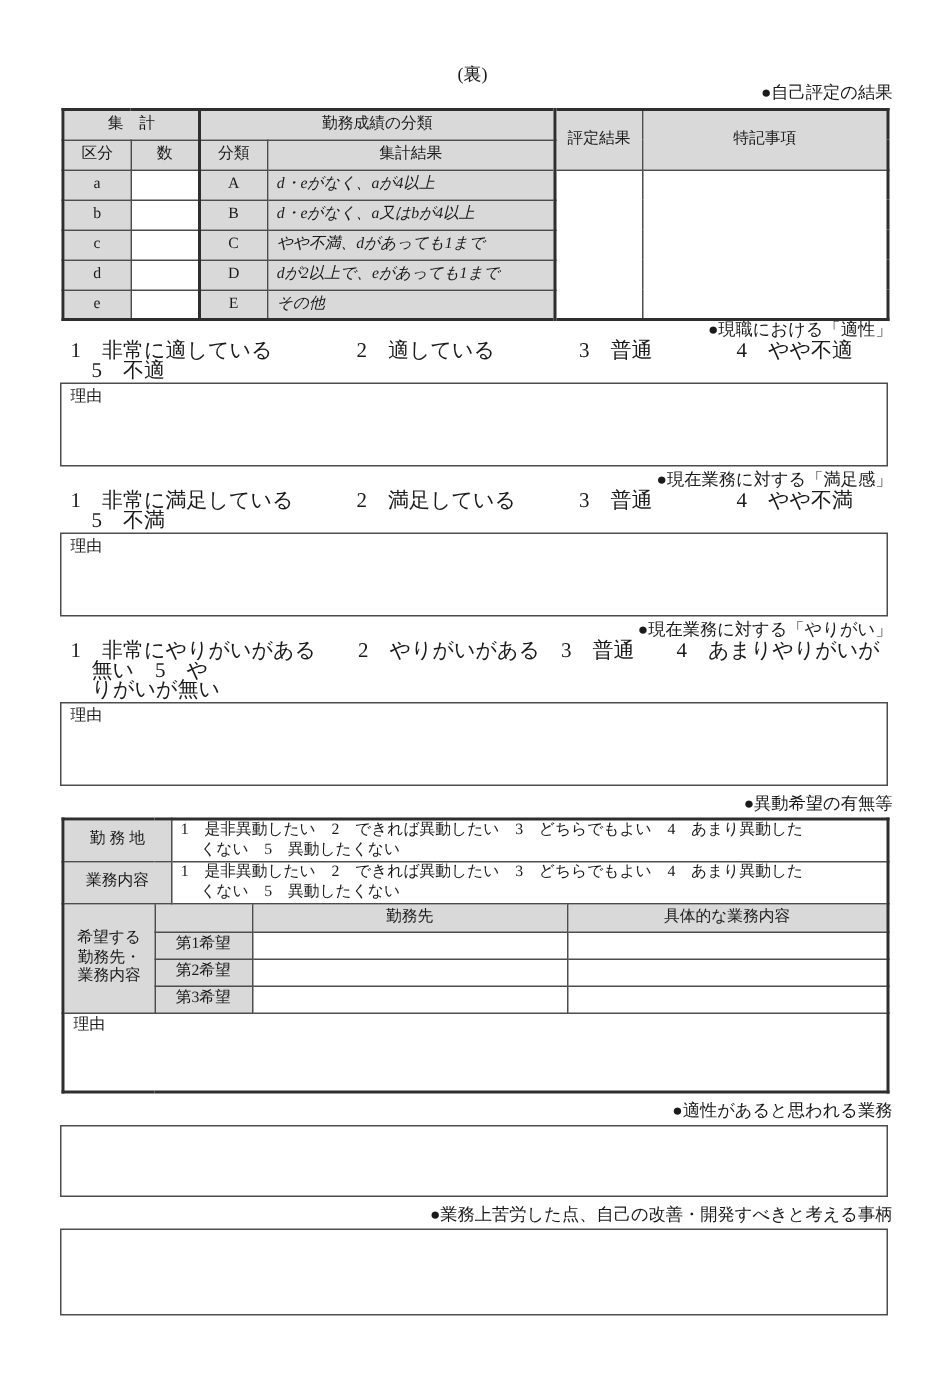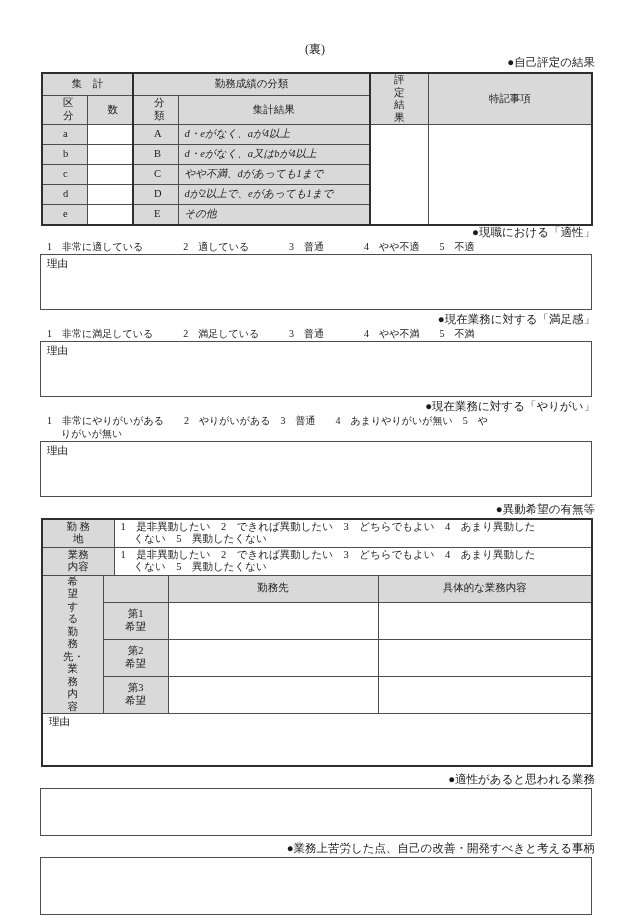--- a/index.html
+++ b/index.html
@@ -15,32 +15,32 @@
     overflow:hidden;color:var(--ink);
     font-family:"Liberation Serif","DejaVu Serif",serif;
   }
   .content{padding:42px 35px 0 35px;width:560px;}
   .side-label{text-align:center;font-size:12px;line-height:14px;}
   .sec{font-size:11.5px;line-height:13px;margin:0;font-weight:normal;text-align:right;}
 
   table{border-collapse:collapse;table-layout:fixed;}
   th,td{
     border:1px solid var(--border);font-size:10.5px;font-weight:normal;
-    padding:0 20px;text-align:center;vertical-align:middle;line-height:12.5px;
+    padding:0 4px;text-align:center;vertical-align:middle;line-height:12.5px;
     overflow:hidden;
   }
   .grey{background:var(--header-fill);}
   .thickL{border-left:2px solid var(--border-dark);}
 
   #t1{width:550px;margin:3px 0 0 6px;border:2px solid var(--border-dark);}
   #t1 tr{height:20px;}
   #t1 .crit{text-align:left;padding-left:6px;font-style:italic;}
 
   .scale{
-    font-size:10px;line-height:13px;margin:1px 0 1px 6px;
+    font-size:14px;line-height:13px;margin:1px 0 1px 6px;
     padding-left:20px;text-indent:-14px;white-space:pre-line;width:534px;
   }
   .fillbox{
     border:1px solid var(--border);width:552px;margin-left:5px;
     box-sizing:border-box;font-size:10.5px;line-height:13px;
     padding:2px 6px;vertical-align:top;
   }
   .h56{height:56px;} .h48{height:48px;} .h58{height:58px;}
 
   .mt13{} .mt5{margin-top:6px;} .mt3{margin-top:3px;}

